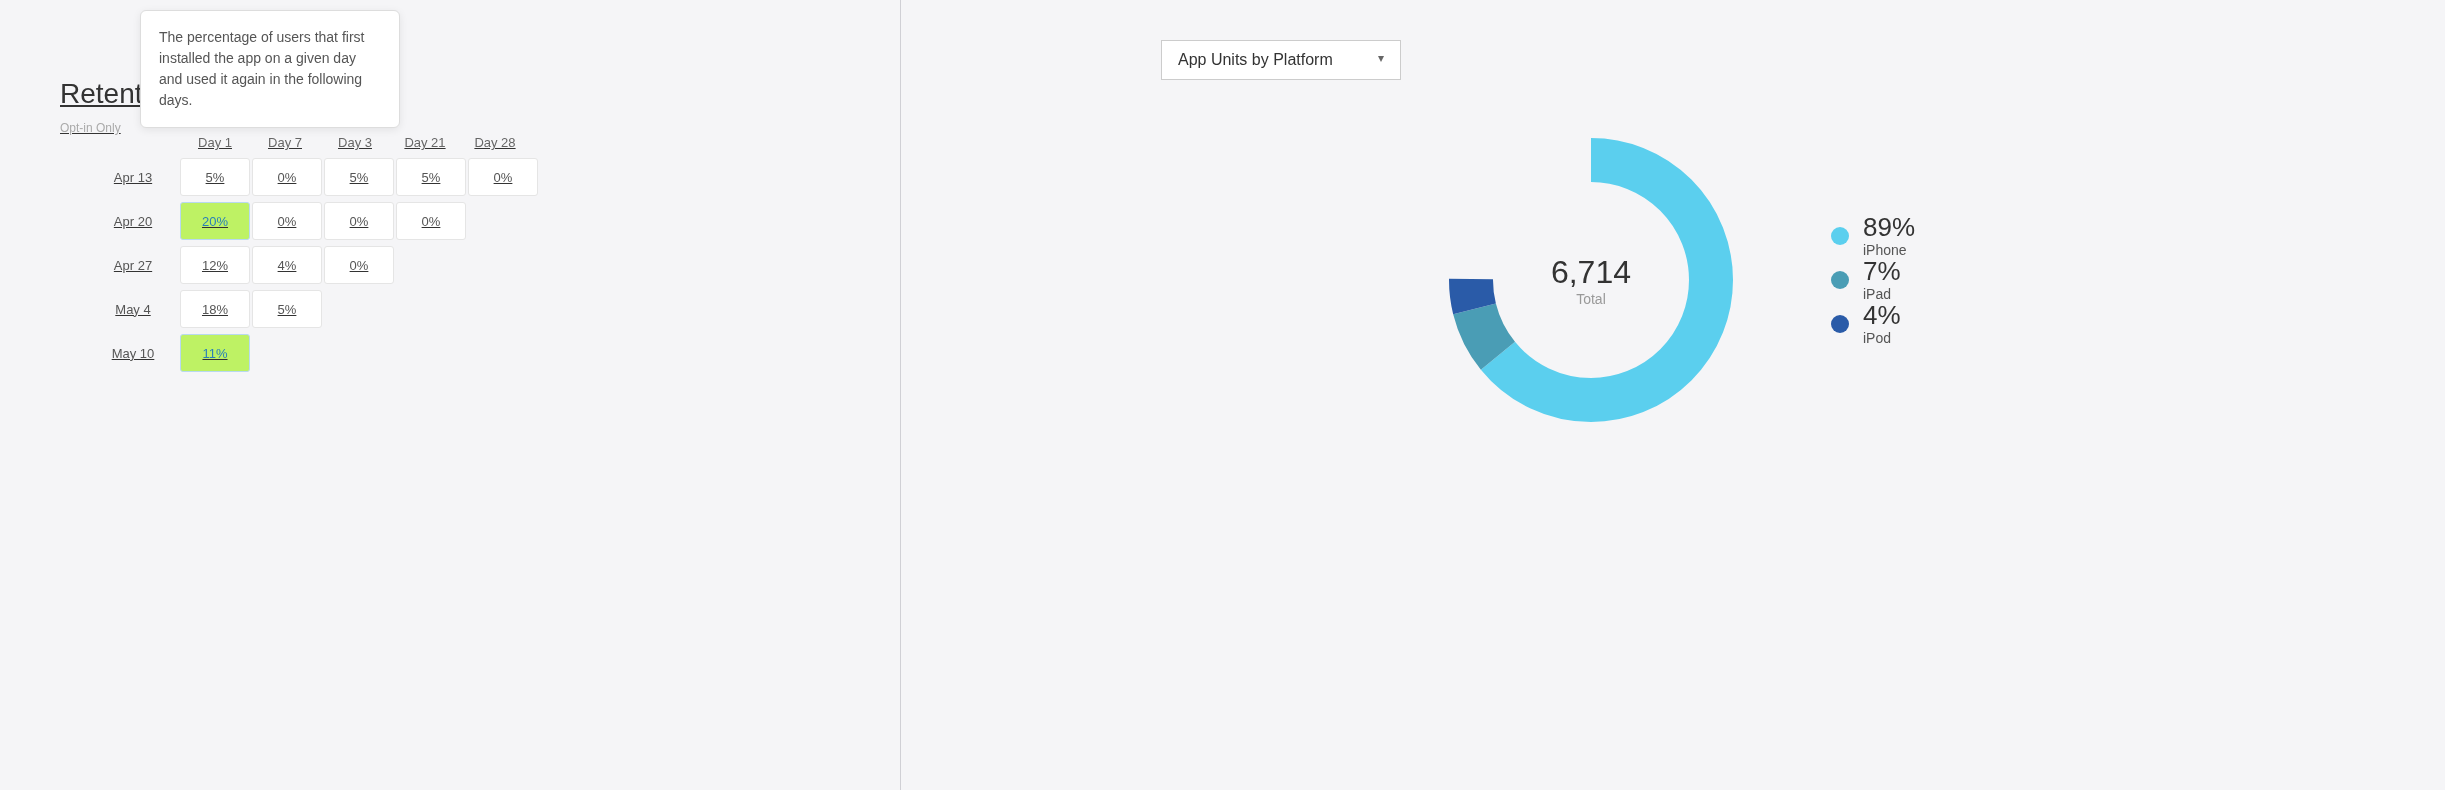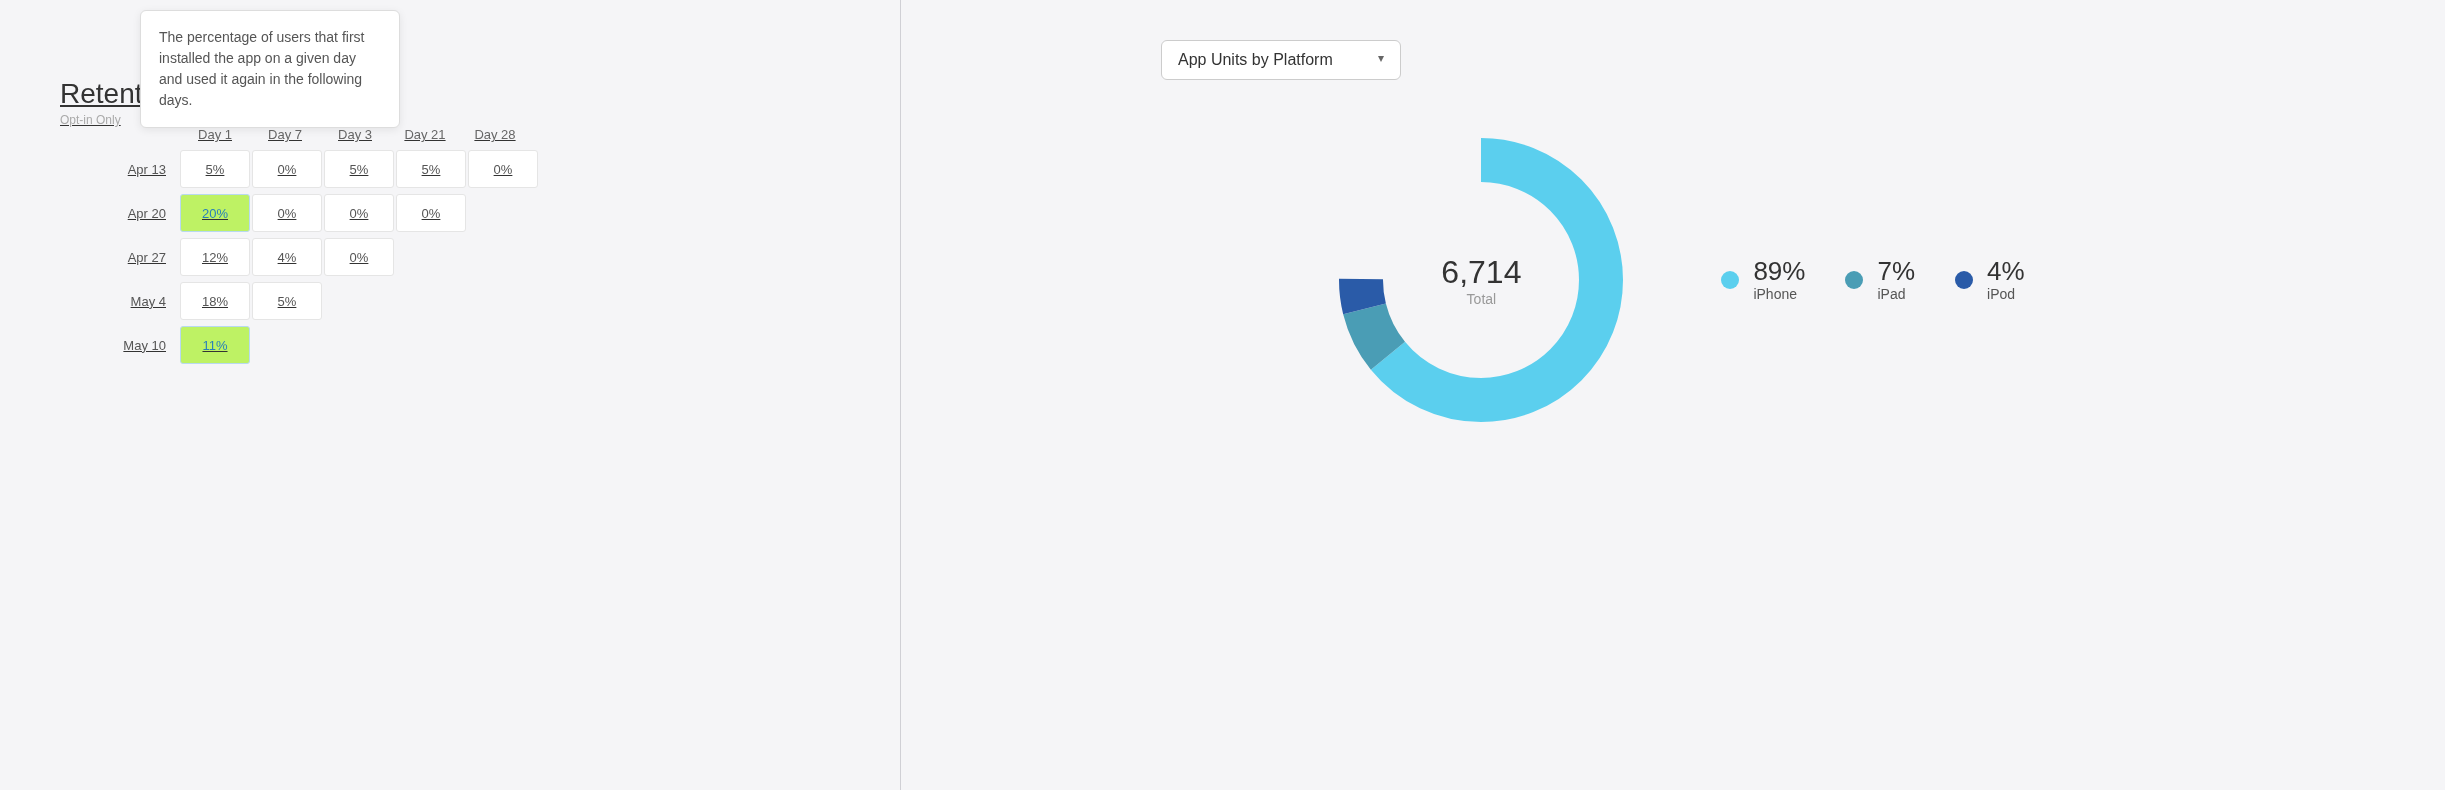--- a/index.html
+++ b/index.html
@@ -74,21 +74,21 @@
       color: #aaa;
       font-size: 12px;
       display: flex;
       align-items: center;
       justify-content: center;
       cursor: pointer;
     }
     .opt-in-label {
       font-size: 12px;
       color: #aaa;
-      margin-top: 3px;
+      margin-top: 11px;
     }
 
     
     .retention-table {
       margin-left: 40px;
     }
     .table-header-row {
       display: flex;
       margin-left: 80px;
       margin-bottom: 8px;
@@ -101,21 +101,21 @@
     }
     .data-row {
       display: flex;
       align-items: center;
       margin-bottom: 6px;
     }
     .row-label {
       width: 80px;
       font-size: 13px;
       color: #555;
-      text-align: right;
+      text-align: center;
       padding-right: 14px;
     }
     .cell {
       width: 70px;
       height: 38px;
       display: flex;
       align-items: center;
       justify-content: center;
       font-size: 13px;
       color: #555;
@@ -137,21 +137,21 @@
     
     .dropdown-container {
       align-self: flex-start;
       margin-left: 200px;
     }
     .dropdown {
       display: flex;
       gap: 11px;
       background: white;
       border: 1px solid #ccc;
-      border-radius: 6px;
+      border-radius: 0;
       padding: 10px 16px;
       font-size: 16px;
       color: #333;
       cursor: pointer;
       min-width: 240px;
     }
     .dropdown-chevron {
       color: #666;
       font-size: 12px;
       margin-left: auto;
@@ -187,21 +187,21 @@
       color: #333;
     }
     .donut-total-label {
       font-size: 14px;
       color: #999;
     }
 
     
     .legend {
       display: flex;
-      gap: 40px;
+      flex-direction: column;
     }
     .legend-item {
       display: flex;
       align-items: center;
       gap: 14px;
     }
     .legend-dot {
       width: 18px;
       height: 18px;
       border-radius: 50%;

